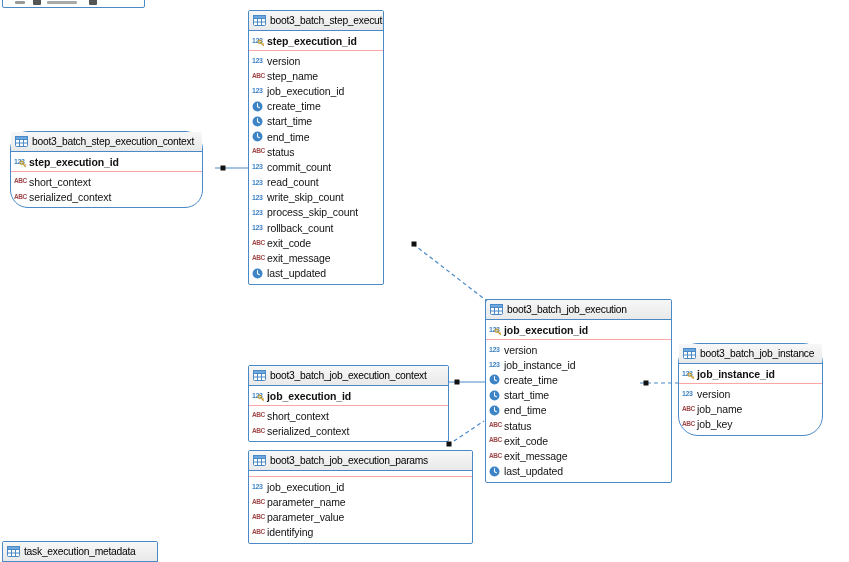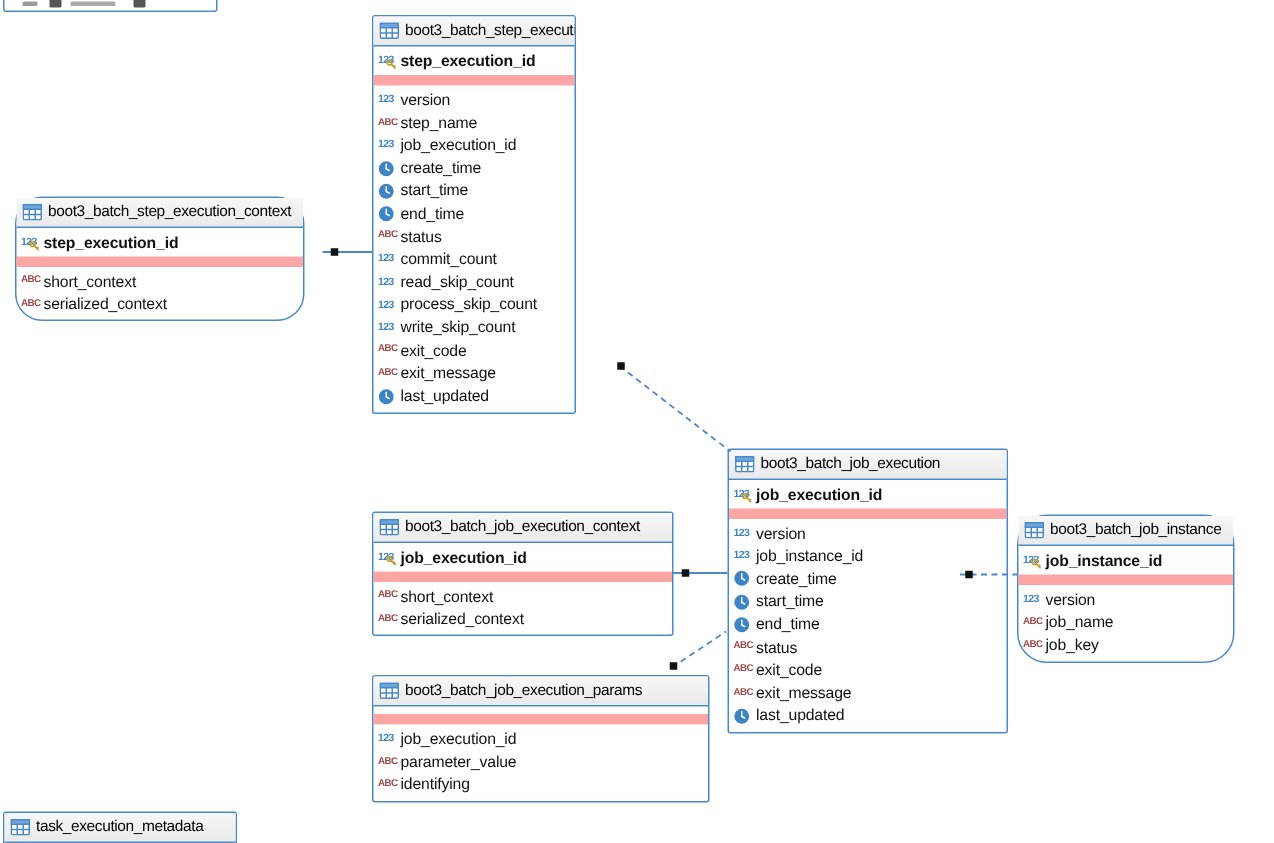--- a/index.html
+++ b/index.html
@@ -13,21 +13,21 @@
     position:absolute;background:#fff;border:1px solid #4a89c7;border-radius:2px;
     font-size:10.5px;z-index:2;box-sizing:border-box;
   }
   .thead{
     display:flex;align-items:center;gap:4px;height:19px;padding:0 4px;
     background:linear-gradient(#f7f7f7,#e9e9e9);border-bottom:1px solid #4a89c7;
     white-space:nowrap;overflow:hidden;
   }
   .ttl{font-size:10.3px;letter-spacing:-0.25px;color:#000}
   .tbl-icon{flex:0 0 13px;display:flex}
-  .pk-sec{border-bottom:7px solid #fca5a5}
+  .pk-sec{border-bottom:1px solid #fca5a5}
   .pk-sec.empty{height:5px}
   .pk-sec .row{height:19px;font-weight:bold}
   .cols{padding:2px 0 3px}
   .row{display:flex;align-items:center;height:15.2px;padding:0 3px;white-space:nowrap;overflow:hidden}
   .ic{
     flex:0 0 15px;width:15px;position:relative;text-align:left;
     font-size:7px;font-weight:bold;letter-spacing:-0.4px;line-height:1;
     color:#3d84c6;font-family:"Liberation Sans",sans-serif;
   }
   .ic.str{color:#a04848;font-size:6.5px}
@@ -126,29 +126,33 @@
         <div class="row">
           <span class="ic str">ABC</span>
           <span class="cname">status</span>
         </div>
         <div class="row">
           <span class="ic num">123</span>
           <span class="cname">commit_count</span>
         </div>
         <div class="row">
           <span class="ic num">123</span>
-          <span class="cname">read_skip_count</span>
+          <span class="cname">read_count</span>
+        </div>
+        <div class="row">
+          <span class="ic num">123</span>
+          <span class="cname">write_skip_count</span>
         </div>
         <div class="row">
           <span class="ic num">123</span>
           <span class="cname">process_skip_count</span>
         </div>
         <div class="row">
           <span class="ic num">123</span>
-          <span class="cname">write_skip_count</span>
+          <span class="cname">rollback_count</span>
         </div>
         <div class="row">
           <span class="ic str">ABC</span>
           <span class="cname">exit_code</span>
         </div>
         <div class="row">
           <span class="ic str">ABC</span>
           <span class="cname">exit_message</span>
         </div>
         <div class="row">
@@ -304,21 +308,21 @@
           <span class="ic str">ABC</span>
           <span class="cname">job_name</span>
         </div>
         <div class="row">
           <span class="ic str">ABC</span>
           <span class="cname">job_key</span>
         </div>
       </div>
   </div>
 
-  <div class="table" style="left:248px;top:341px;width:201px;">
+  <div class="table" style="left:248px;top:365px;width:201px;">
     <div class="thead">
       <span class="tbl-icon">
           <svg width="13" height="11" viewBox="0 0 13 11">
             <rect x="0.5" y="0.5" width="12" height="10" rx="1" fill="#fff" stroke="#4a89c7"></rect>
             <rect x="0.5" y="0.5" width="12" height="3" fill="#6ea7dd" stroke="#4a89c7"></rect>
             <path d="M4.5 3.5v7M8.5 3.5v7M0.5 7h12" stroke="#4a89c7" fill="none"></path>
           </svg>
         </span>
       <span class="ttl">boot3_batch_job_execution_context</span>
     </div>
@@ -355,20 +359,24 @@
       <span class="ttl">boot3_batch_job_execution_params</span>
     </div>
     <div class="pk-sec empty"></div>
     <div class="cols">
         <div class="row">
           <span class="ic num">123</span>
           <span class="cname">job_execution_id</span>
         </div>
         <div class="row">
           <span class="ic str">ABC</span>
+          <span class="cname">parameter_name</span>
+        </div>
+        <div class="row">
+          <span class="ic str">ABC</span>
           <span class="cname">parameter_value</span>
         </div>
         <div class="row">
           <span class="ic str">ABC</span>
           <span class="cname">identifying</span>
         </div>
       </div>
   </div>
 
   <div class="table" style="left:2px;top:541px;width:156px;height:40px;">

